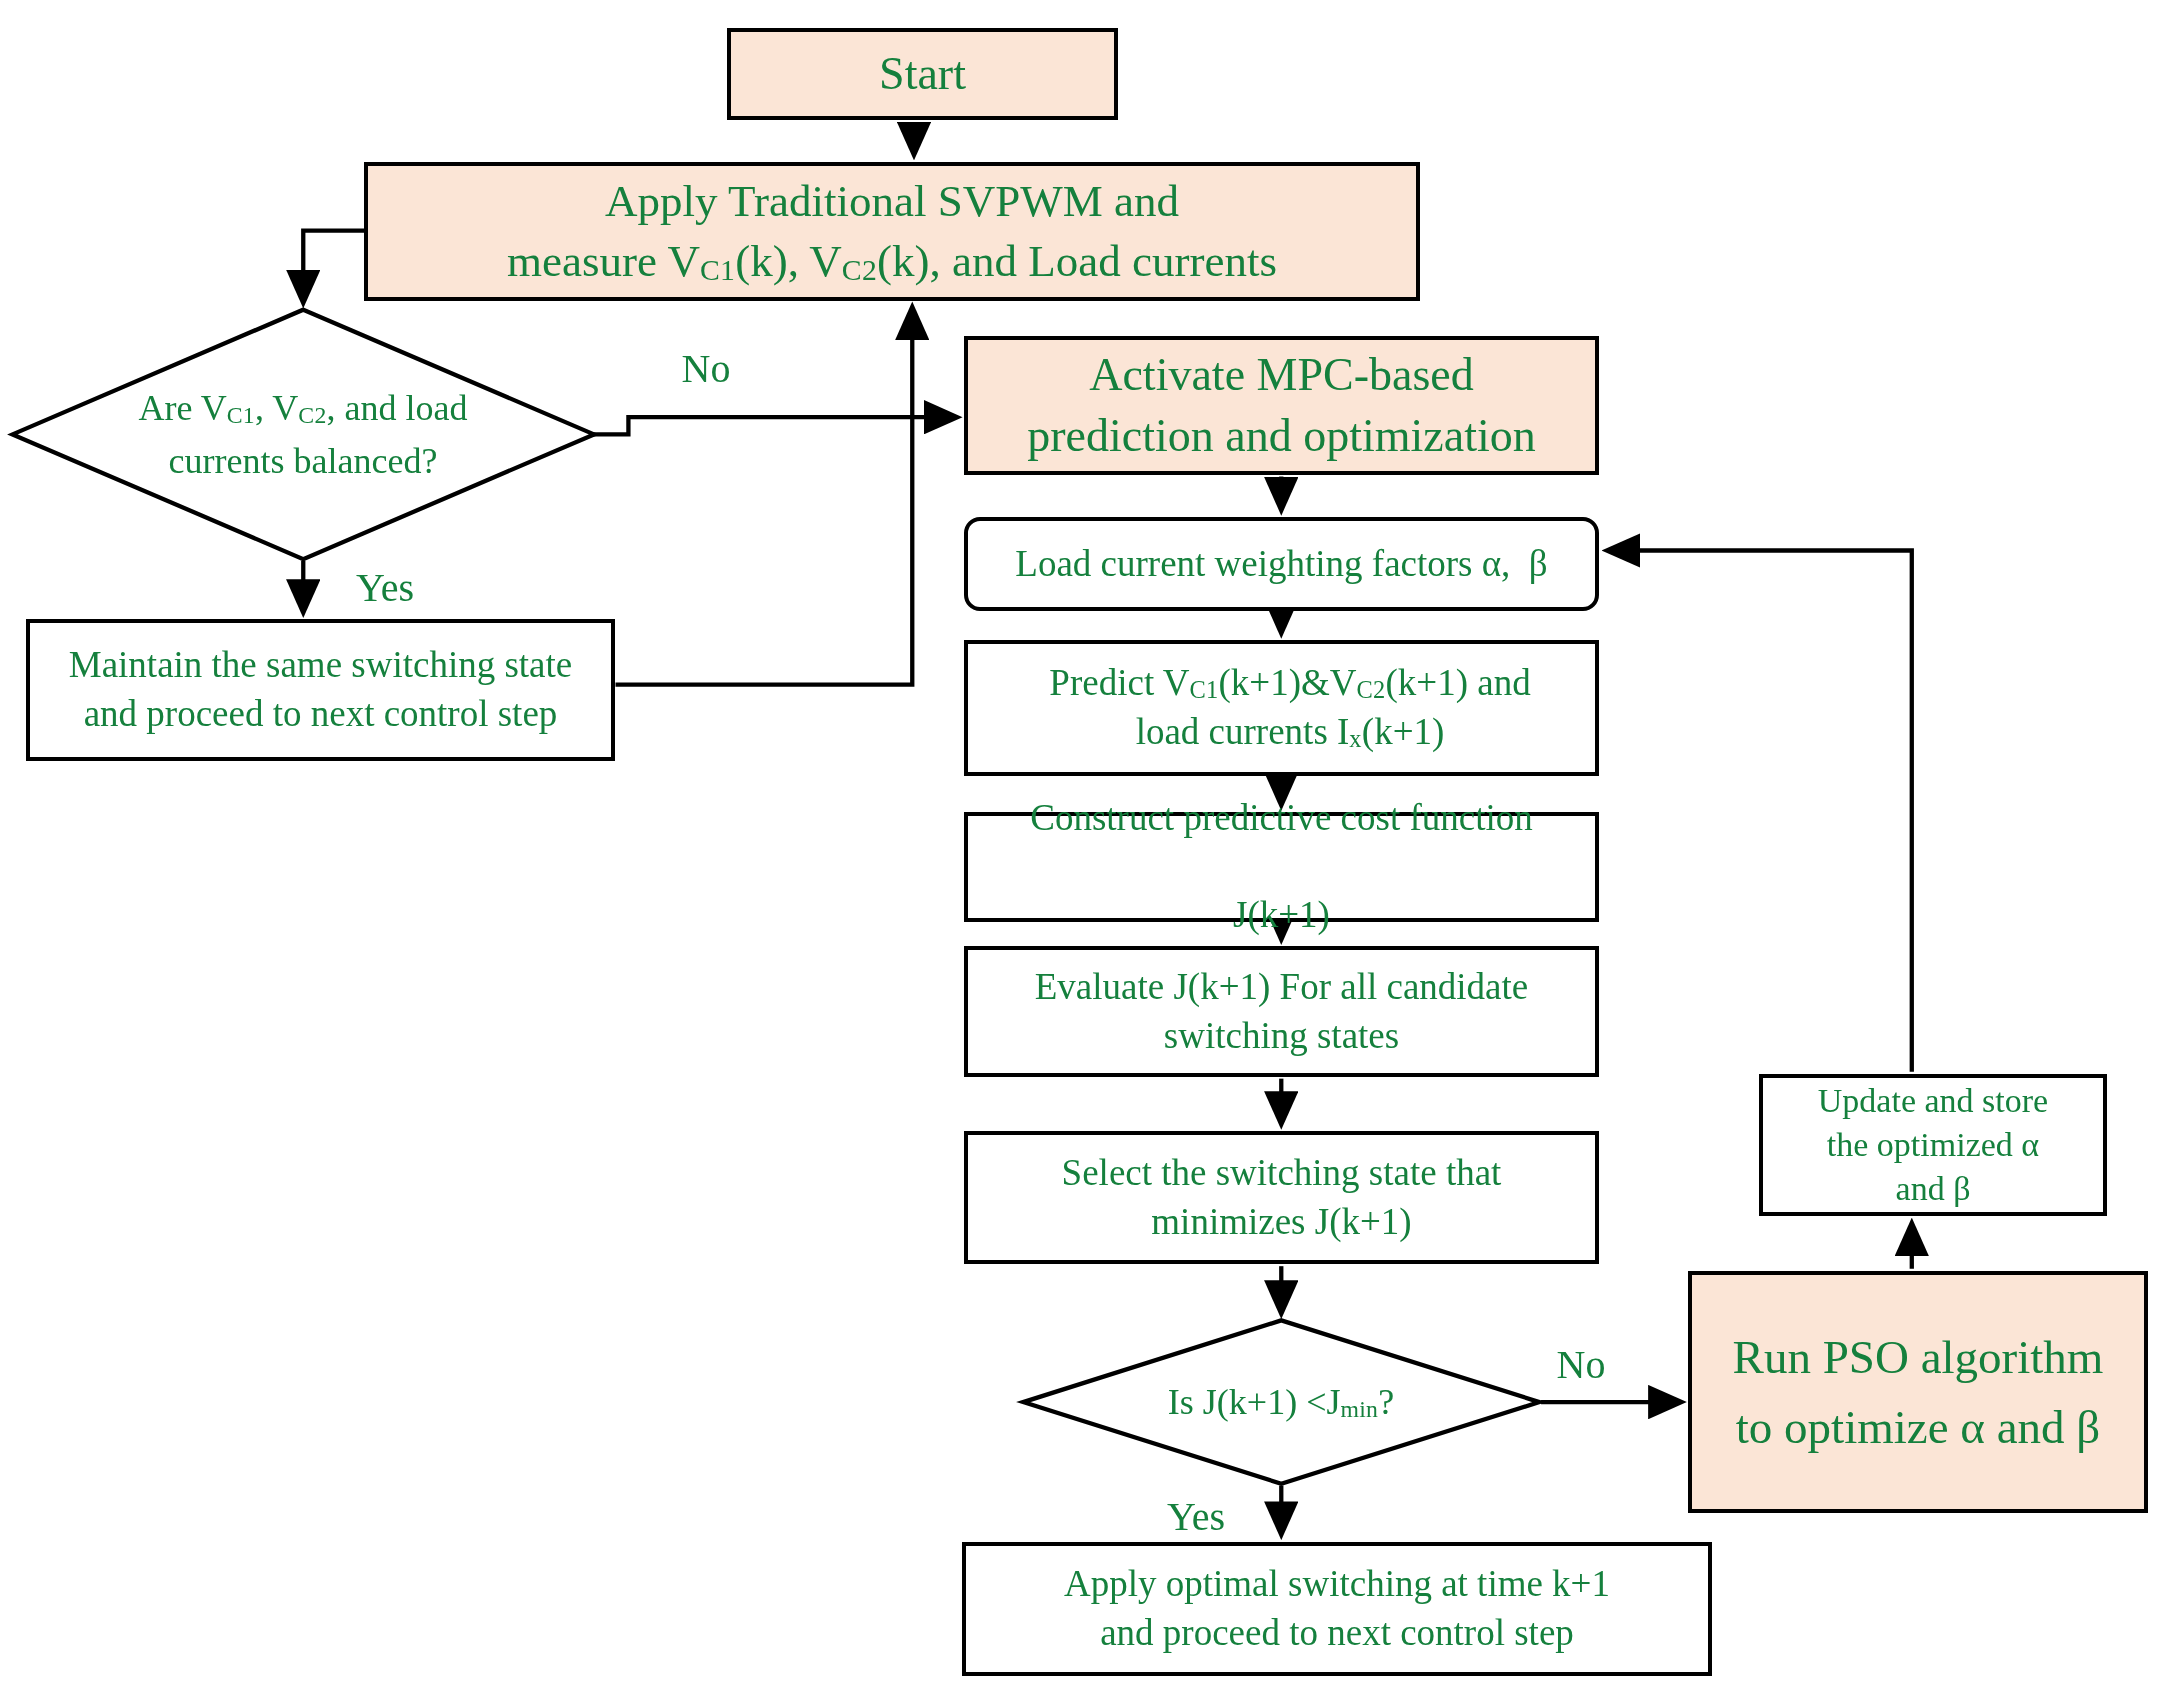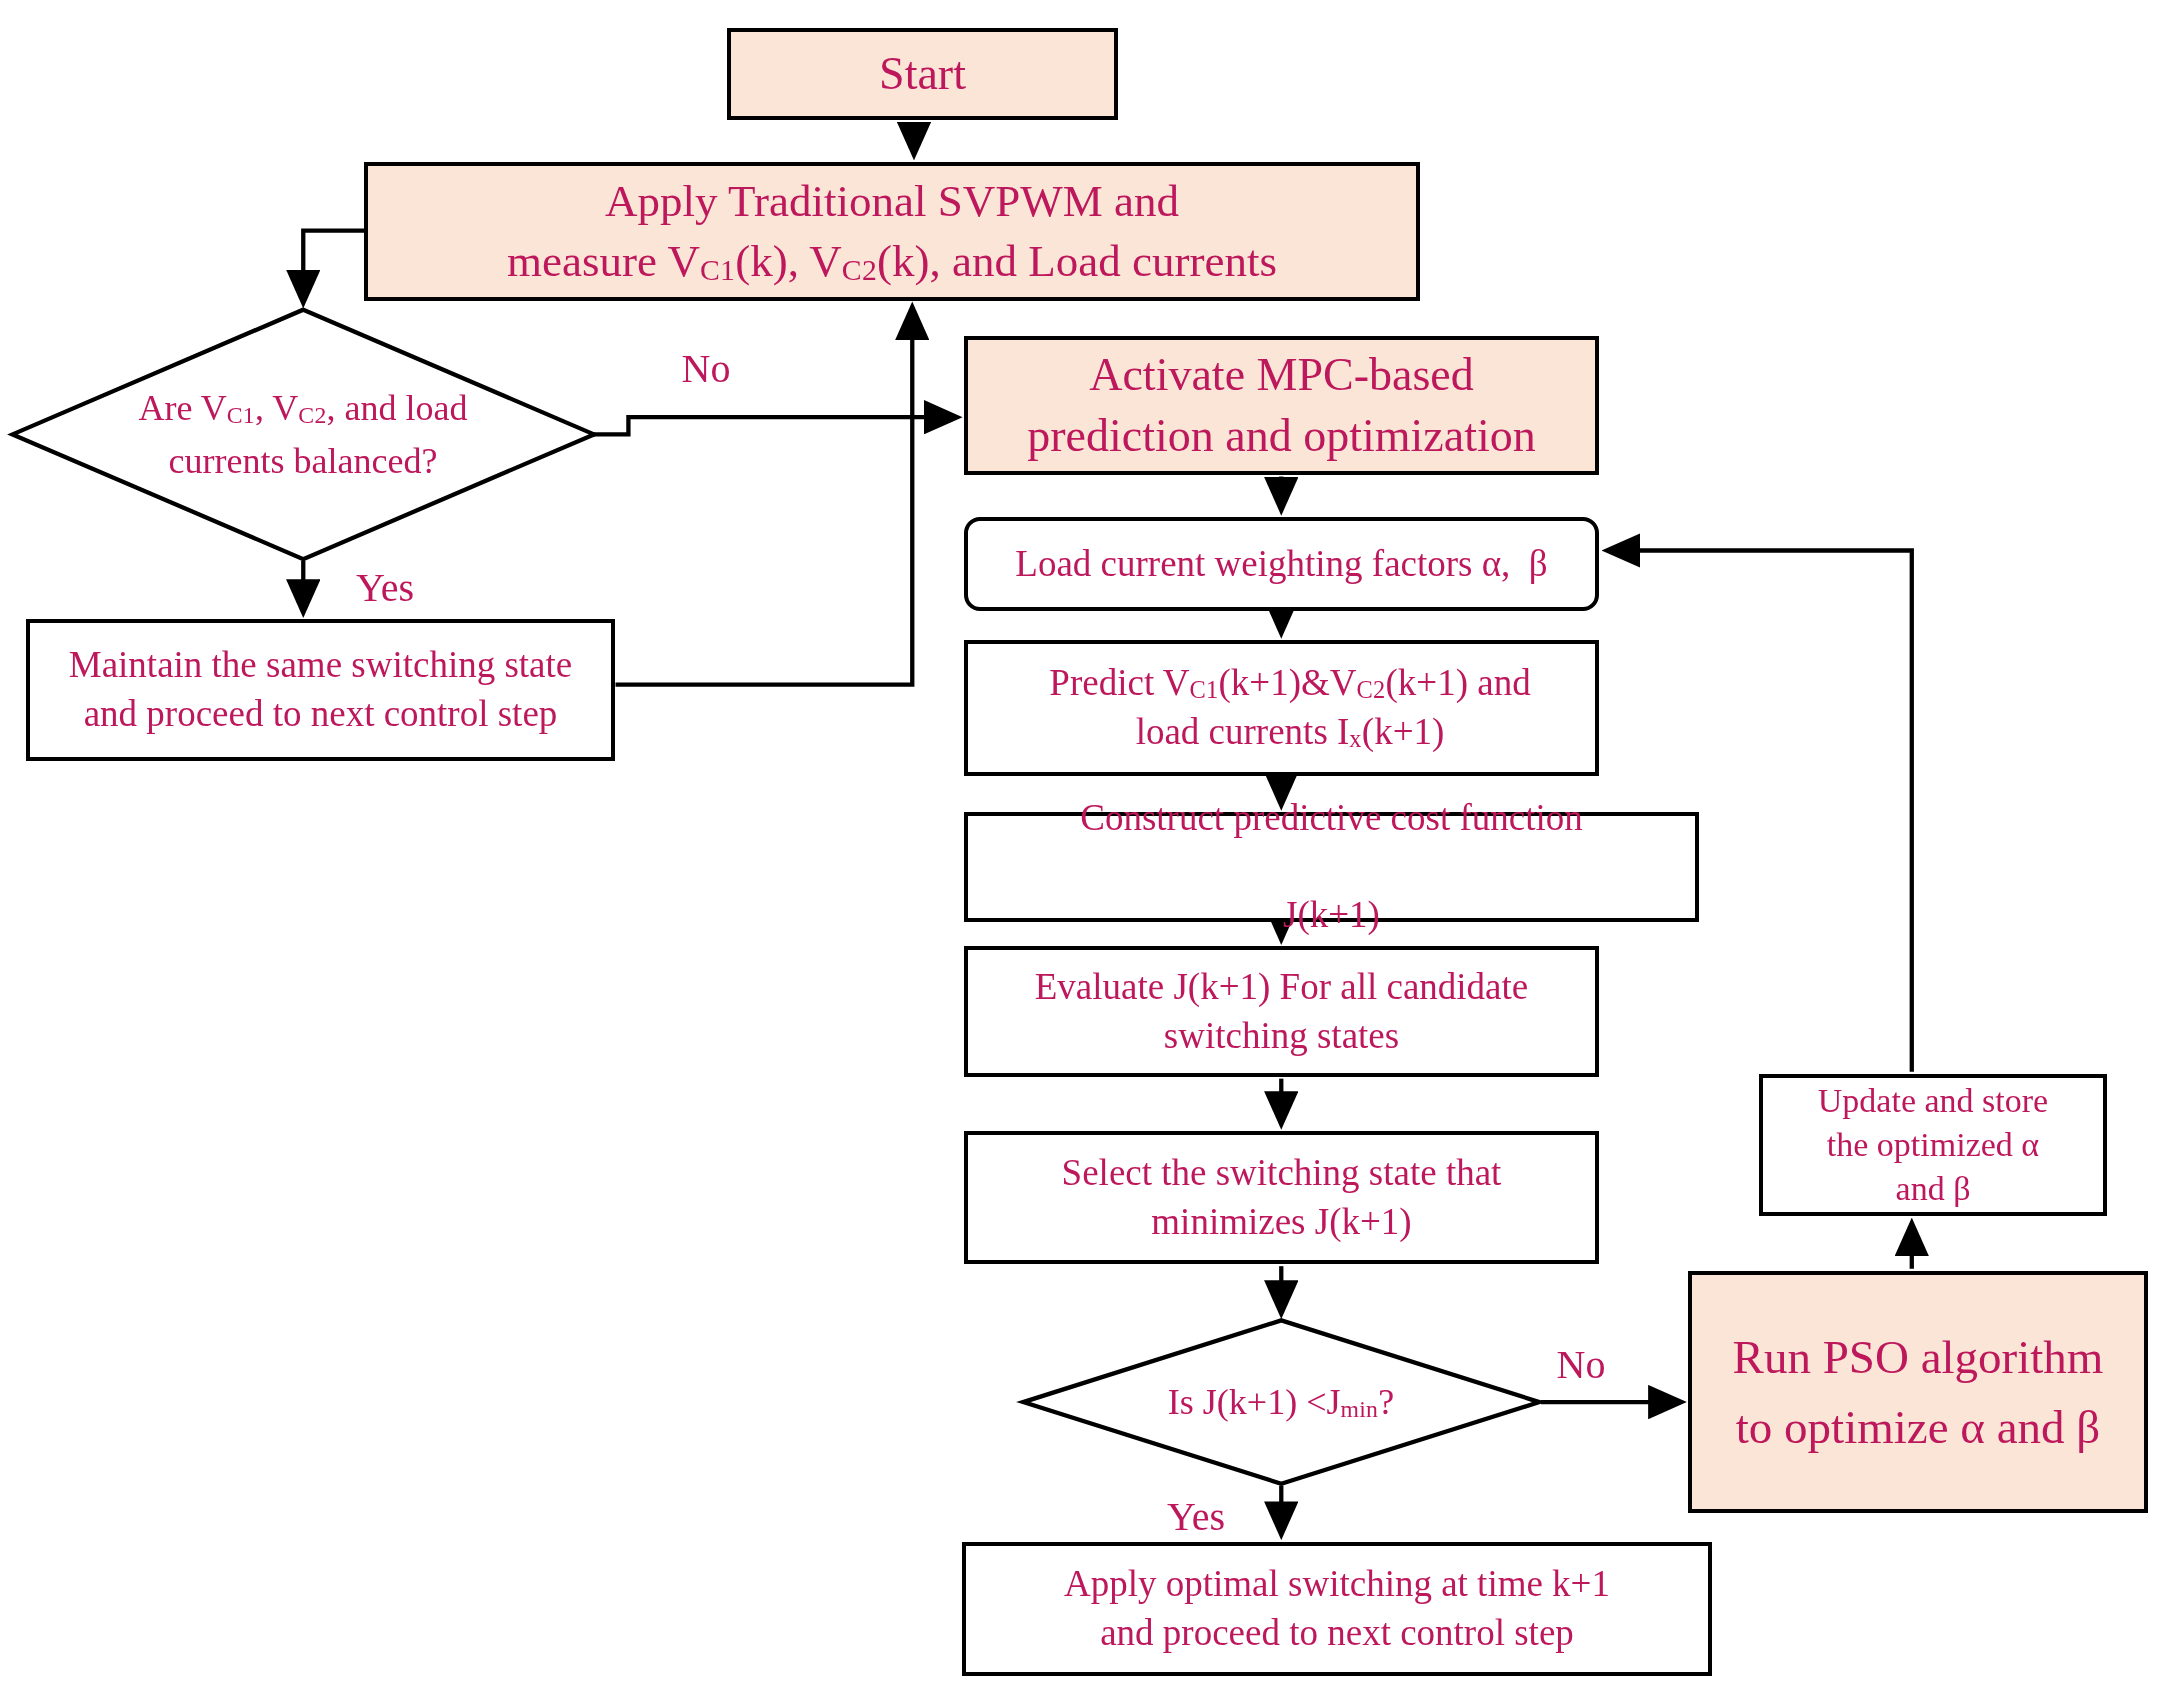--- a/index.html
+++ b/index.html
@@ -6,21 +6,21 @@
     --peach:#FBE5D6;
     --line:#000000;
     --bg:#FFFFFF;
   }
   html,body{margin:0;padding:0;background:var(--bg);}
   #canvas{
     position:relative;
     width:2160px;height:1704px;
     background:var(--bg);
     font-family:"Liberation Serif","DejaVu Serif",serif;
-    color:#be185d;
+    color:#15803d;
     overflow:hidden;
   }
   #wires{position:absolute;left:0;top:0;z-index:1;}
   .node{
     position:absolute;
     box-sizing:border-box;
     border:4.3px solid var(--line);
     background:#fff;
     display:flex;
     flex-direction:column;
@@ -104,21 +104,21 @@
 
   <div class="node" style="left:964px;top:517px;width:635px;height:94px;font-size:37px;border-radius:16px;">
       <div class="line"><span>Load current weighting factors α,  β</span></div>
     </div>
 
   <div class="node" style="left:964px;top:640px;width:635px;height:136px;font-size:37px;padding-left:17px;">
       <div class="line"><span>Predict V</span><span class="sub">C1</span><span>(k+1)&amp;V</span><span class="sub">C2</span><span>(k+1) and</span></div>
       <div class="line"><span>load currents I</span><span class="sub">x</span><span>(k+1)</span></div>
     </div>
 
-  <div class="node" style="left:964px;top:812px;width:735px;height:110px;font-size:37px;gap:48px;">
+  <div class="node" style="left:964px;top:812px;width:635px;height:110px;font-size:37px;gap:48px;">
       <div class="line"><span>Construct predictive cost function</span></div>
       <div class="line"><span>J(k+1)</span></div>
     </div>
 
   <div class="node" style="left:964px;top:946px;width:635px;height:131px;font-size:37px;">
       <div class="line"><span>Evaluate J(k+1) For all candidate</span></div>
       <div class="line"><span>switching states</span></div>
     </div>
 
   <div class="node" style="left:964px;top:1131px;width:635px;height:133px;font-size:37px;">

